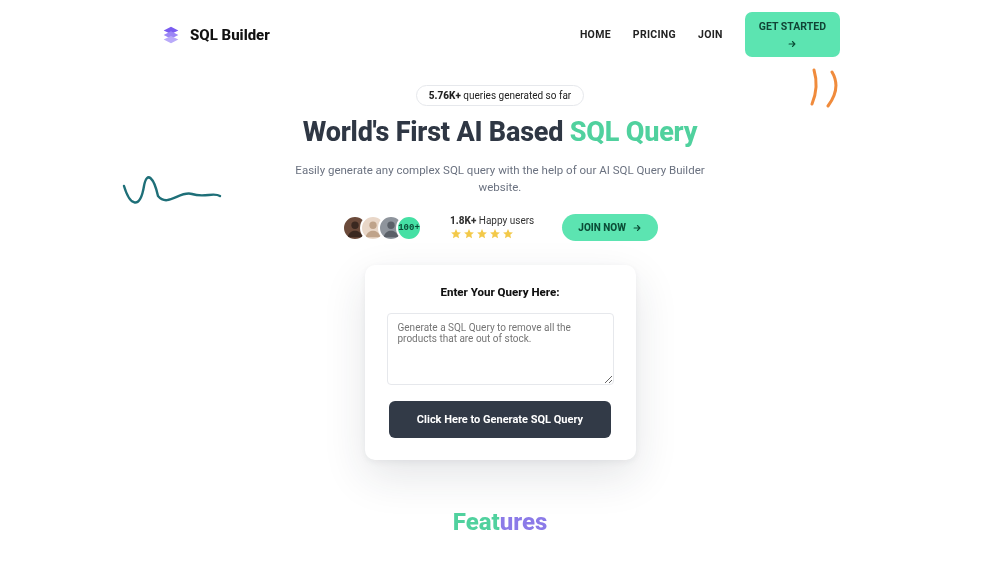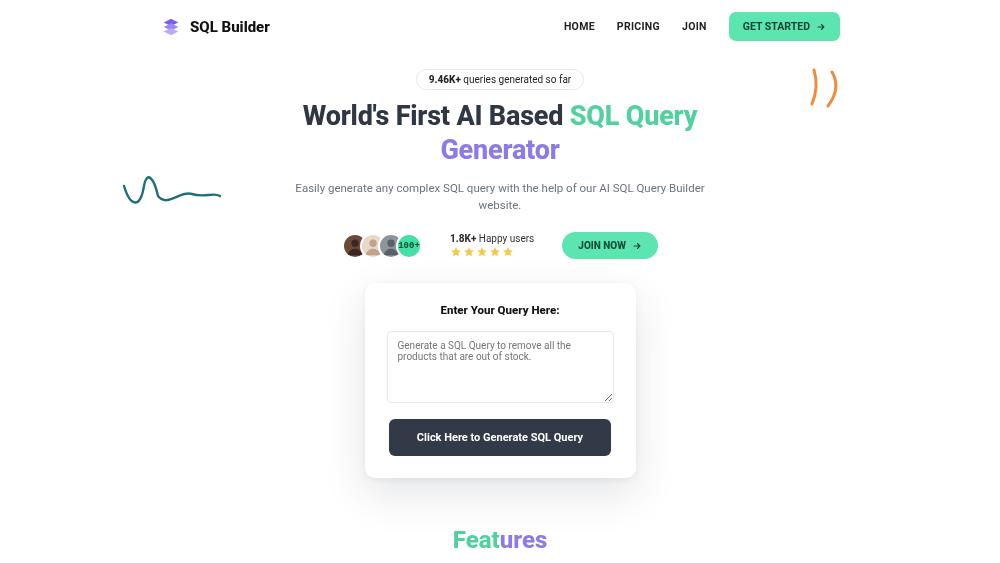--- a/index.html
+++ b/index.html
@@ -17,21 +17,21 @@
   *{box-sizing:border-box;margin:0;padding:0;font-family:-apple-system,BlinkMacSystemFont,"Segoe UI",Roboto,Helvetica,Arial,sans-serif;}
   body{background:#fff;color:var(--text);width:1000px;height:563px;overflow:hidden;position:relative;}
 
   
   .header{display:flex;align-items:center;justify-content:space-between;padding:12px 160px 0 160px;gap:18px;}
   .brand{display:flex;align-items:center;gap:8px;}
   .brand-name{font-weight:800;color:#111;font-size:15px;}
   .logo-icon svg{display:block;}
   .nav{display:flex;align-items:center;gap:22px;}
   .nav a{font-size:10.5px;font-weight:700;color:#222;text-decoration:none;letter-spacing:.3px;}
-  .cta{display:inline-flex;align-items:center;gap:6px;background:var(--green);color:#114436;font-size:10.5px;font-weight:700;padding:8px 14px;border-radius:7px;border:none;cursor:pointer;}
+  .cta{display:inline-flex;align-items:center;gap:6px;background:var(--green);color:#114436;font-size:10.5px;font-weight:700;padding:8px 14px;border-radius:7px;border:none;cursor:pointer;flex-direction:column;}
   .cta svg{width:10px;height:10px;}
 
   
   .hero{width:680px;margin:28px auto 0;display:flex;flex-direction:column;align-items:center;text-align:center;}
   .pill{display:inline-block;border:1px solid var(--border);border-radius:14px;padding:4px 12px;font-size:10px;color:#222;background:#fff;}
   .pill b{font-weight:800;}
   h1{font-size:27px;font-weight:800;line-height:1.25;color:var(--dark);margin-top:10px;letter-spacing:-.2px;}
   h1 .g{color:var(--green2);}
   h1 .p{color:var(--purple);}
   .sub{font-size:11.5px;color:var(--muted);max-width:440px;margin-top:12px;line-height:1.5;}
@@ -102,26 +102,25 @@
       <span>GET STARTED</span>
       <svg viewBox="0 0 24 24">
           <path d="M5 12h12M13 6l6 6-6 6" stroke="#0b4d37" stroke-width="2.6" fill="none" stroke-linecap="round" stroke-linejoin="round"></path>
         </svg>
     </button>
   </nav>
 </header>
 
 <section class="hero">
   <span class="pill">
-    <b>9.46K+</b><span> queries generated so far</span>
+    <b>5.76K+</b><span> queries generated so far</span>
   </span>
 
   <h1>
     <span>World's First AI Based </span><span class="g">SQL Query</span><br>
-    <span class="p">Generator</span>
   </h1>
 
   <p class="sub">Easily generate any complex SQL query with the help of our AI SQL Query Builder website.</p>
 
   <div class="social-row">
     <div class="avatars">
       <span class="av" style="background:#6b4a3a;">
         <svg viewBox="0 0 24 24">
             <circle cx="12" cy="9" r="4" fill="#3a2820"></circle>
             <path d="M4 22c1-5 5-7 8-7s7 2 8 7" fill="#3a2820"></path>

